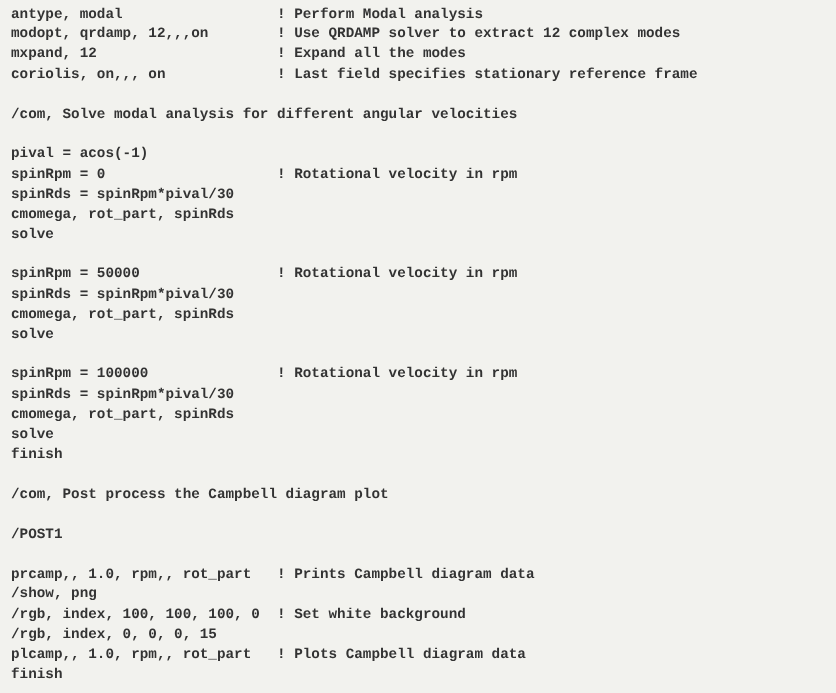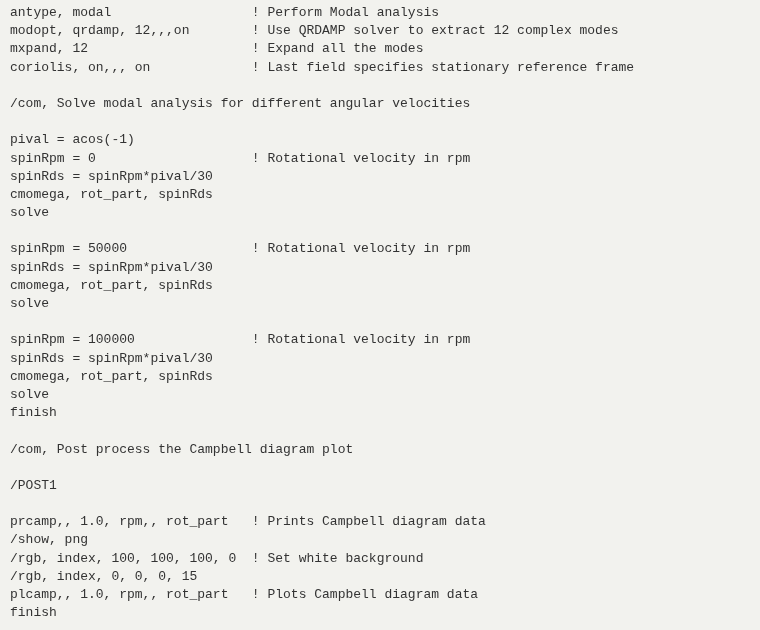--- a/index.html
+++ b/index.html
@@ -18,18 +18,19 @@
       padding: 4px 10px;
       overflow: hidden;
     }
     .code-block {
       white-space: pre;
       font-family: 'Courier New', Courier, monospace;
     }
     .line {
       display: block;
       min-height: 1.4em;
+      font-weight: bold;
     }
   </style>
 </head>
 <body>
 
 <div class="code-block" id="code-container"><span class="line">antype, modal                  ! Perform Modal analysis</span><span class="line">modopt, qrdamp, 12,,,on        ! Use QRDAMP solver to extract 12 complex modes</span><span class="line">mxpand, 12                     ! Expand all the modes</span><span class="line">coriolis, on,,, on             ! Last field specifies stationary reference frame</span><span class="line"></span><span class="line">/com, Solve modal analysis for different angular velocities</span><span class="line"></span><span class="line">pival = acos(-1)</span><span class="line">spinRpm = 0                    ! Rotational velocity in rpm</span><span class="line">spinRds = spinRpm*pival/30</span><span class="line">cmomega, rot_part, spinRds</span><span class="line">solve</span><span class="line"></span><span class="line">spinRpm = 50000                ! Rotational velocity in rpm</span><span class="line">spinRds = spinRpm*pival/30</span><span class="line">cmomega, rot_part, spinRds</span><span class="line">solve</span><span class="line"></span><span class="line">spinRpm = 100000               ! Rotational velocity in rpm</span><span class="line">spinRds = spinRpm*pival/30</span><span class="line">cmomega, rot_part, spinRds</span><span class="line">solve</span><span class="line">finish</span><span class="line"></span><span class="line">/com, Post process the Campbell diagram plot</span><span class="line"></span><span class="line">/POST1</span><span class="line"></span><span class="line">prcamp,, 1.0, rpm,, rot_part   ! Prints Campbell diagram data</span><span class="line">/show, png</span><span class="line">/rgb, index, 100, 100, 100, 0  ! Set white background</span><span class="line">/rgb, index, 0, 0, 0, 15</span><span class="line">plcamp,, 1.0, rpm,, rot_part   ! Plots Campbell diagram data</span><span class="line">finish</span></div>
 
 </body></html>

